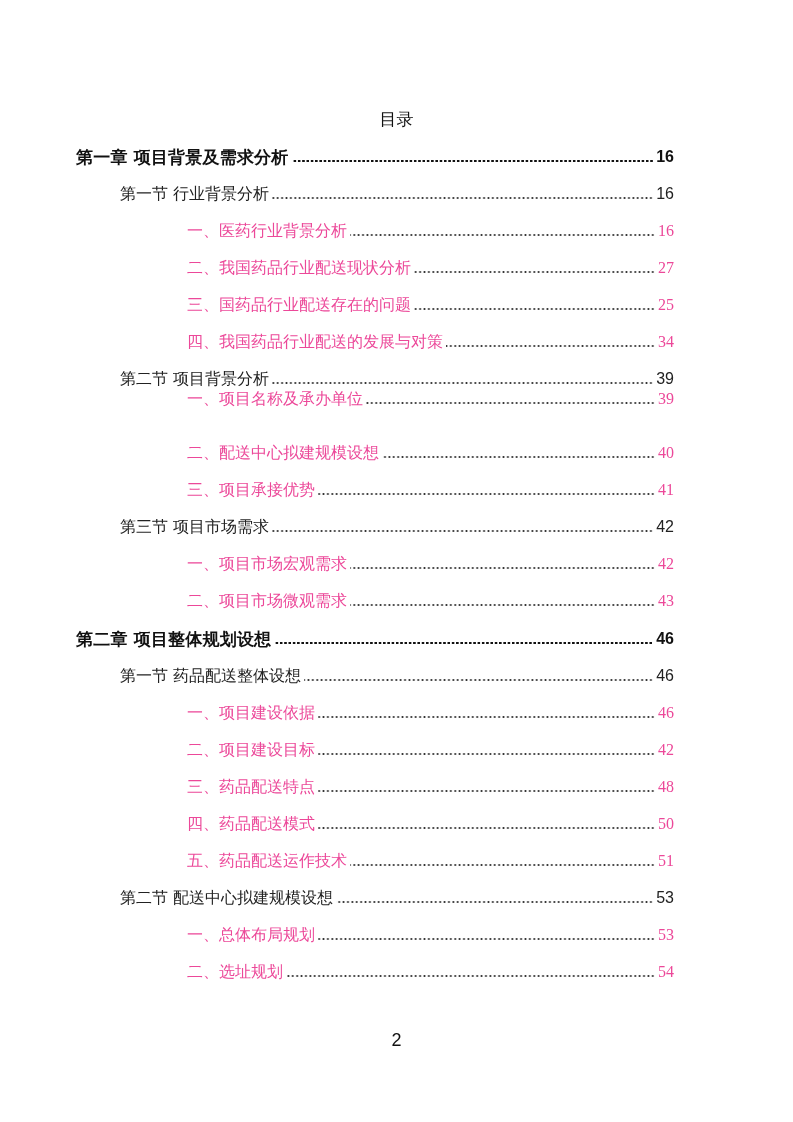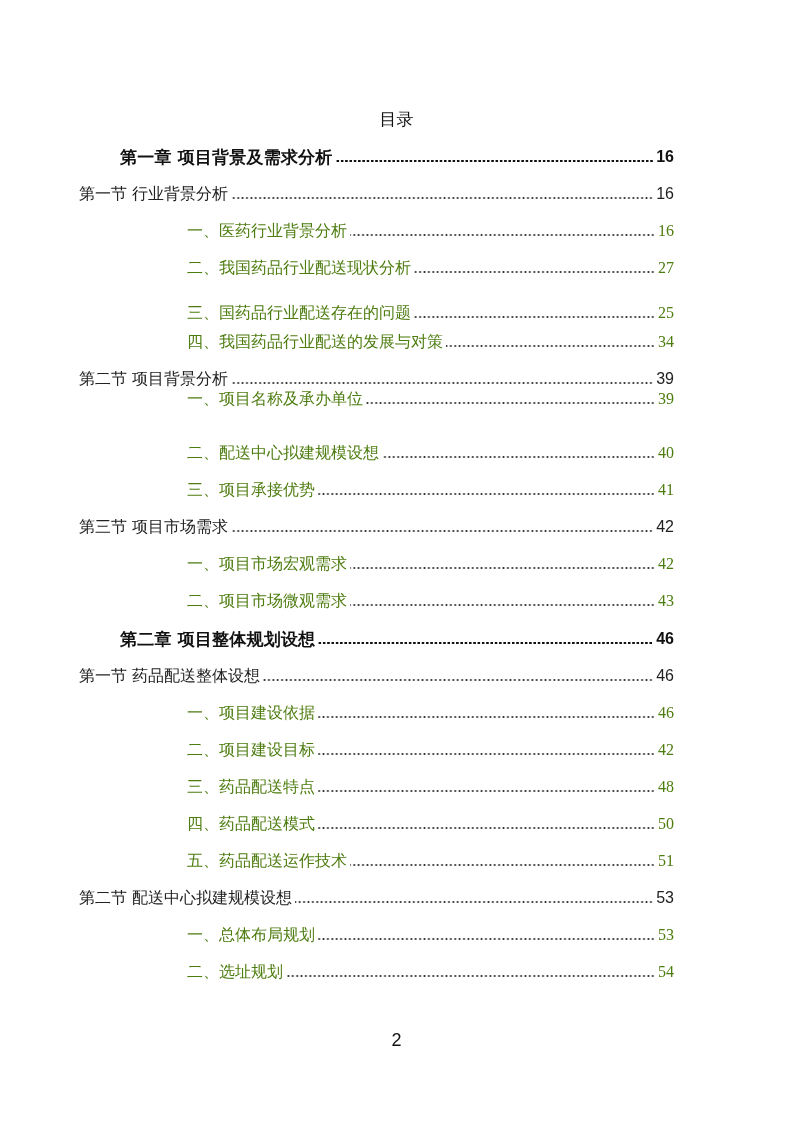--- a/index.html
+++ b/index.html
@@ -64,58 +64,58 @@
     background-repeat: repeat-x;
     background-position: right center;
   }
   .toc-entry .page-num {
     flex: 0 0 auto;
     white-space: nowrap;
     text-align: right;
   }
   
   .lvl1 {
-    padding-left: 120px;
+    padding-left: 76px;
     padding-right: 119px;
     box-sizing: border-box;
     font-family: "DejaVu Sans", "Liberation Sans", sans-serif;
     font-weight: bold;
     font-size: 17px;
   }
   .lvl1 .text { letter-spacing: 0.2px; }
   .lvl1 .leader {
     background-image: radial-gradient(circle, #111 1.1px, transparent 1.3px);
     background-size: 4.3px 4px;
   }
   .lvl1 .page-num {
     font-family: "Liberation Sans", "DejaVu Sans", sans-serif;
     font-weight: bold;
     font-size: 16px;
   }
   
   .lvl2 {
-    padding-left: 79px;
+    padding-left: 120px;
     padding-right: 119px;
     box-sizing: border-box;
     font-family: "DejaVu Sans", "Liberation Sans", sans-serif;
     font-size: 16px;
     color: #222;
   }
   .lvl2 .page-num {
     font-family: "Liberation Sans", "DejaVu Sans", sans-serif;
     font-size: 16px;
   }
   
   .lvl3 {
     padding-left: 187px;
     padding-right: 119px;
     box-sizing: border-box;
     font-family: "DejaVu Serif", "Liberation Serif", serif;
     font-size: 16px;
-    color: #4d7c0f;
+    color: #ec4899;
   }
   .lvl3 .page-num {
     font-family: "Liberation Serif", "DejaVu Serif", serif;
     font-size: 16px;
   }
   .page-footer-num {
     position: absolute;
     top: 1030px;
     left: 0;
     width: 793px;
@@ -145,21 +145,21 @@
     <li class="toc-entry lvl3" style="top:76px">
         <span class="text">一、医药行业背景分析</span>
         <span class="leader"></span>
         <span class="page-num">16</span>
       </li>
     <li class="toc-entry lvl3" style="top:113px">
         <span class="text">二、我国药品行业配送现状分析</span>
         <span class="leader"></span>
         <span class="page-num">27</span>
       </li>
-    <li class="toc-entry lvl3" style="top:158px">
+    <li class="toc-entry lvl3" style="top:150px">
         <span class="text">三、国药品行业配送存在的问题</span>
         <span class="leader"></span>
         <span class="page-num">25</span>
       </li>
     <li class="toc-entry lvl3" style="top:187px">
         <span class="text">四、我国药品行业配送的发展与对策</span>
         <span class="leader"></span>
         <span class="page-num">34</span>
       </li>
     <li class="toc-entry lvl2" style="top:224px">

